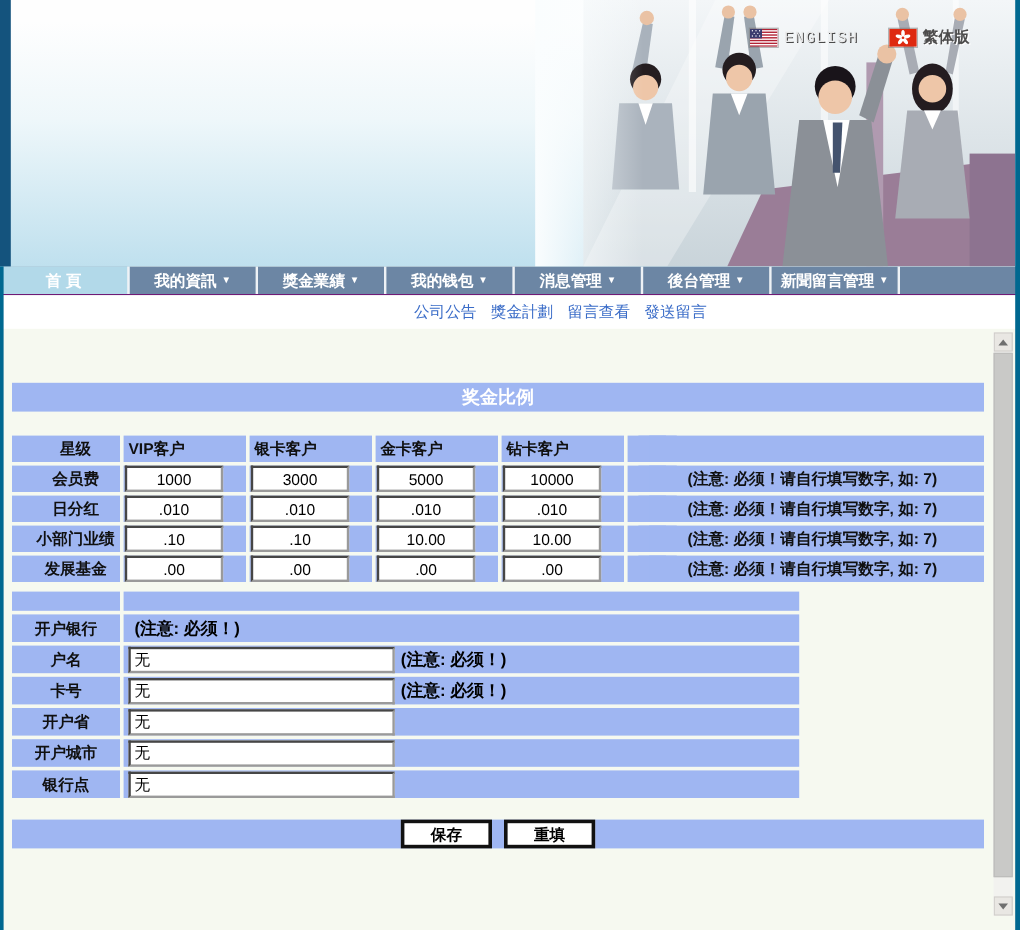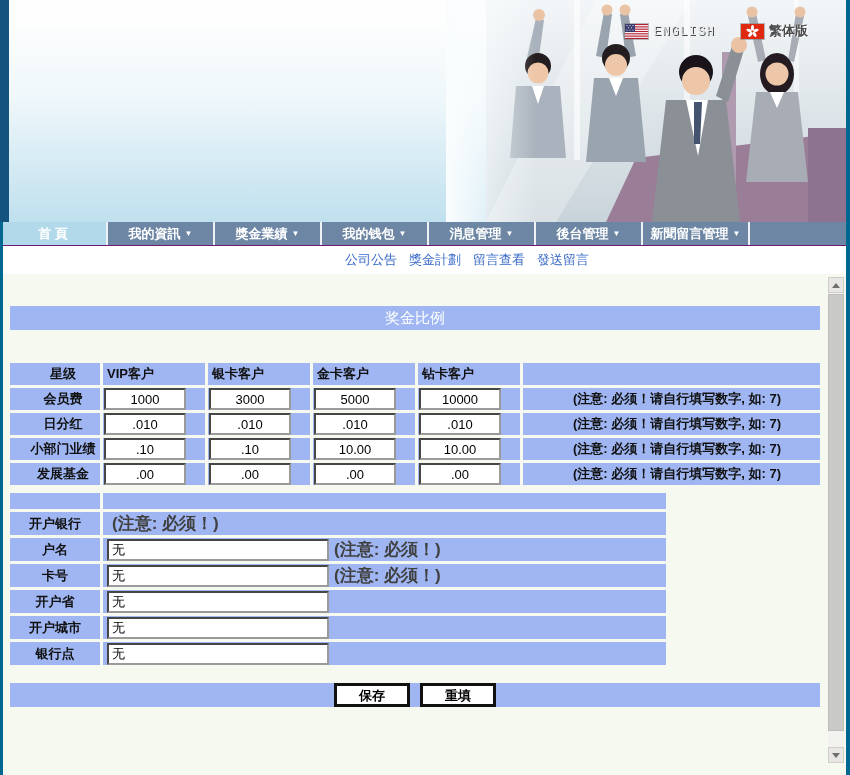--- a/index.html
+++ b/index.html
@@ -32,29 +32,29 @@
   .nav-filler{flex:1;border-right:none;}
 
   
   .subnav{display:flex;align-items:center;justify-content:center;width:850px;height:28px;background:#ffffff;padding-left:0;}
   .subnav-inner{display:flex;gap:12px;margin-left:84px;}
   .subnav a{color:#3a6cc8;font-size:13px;text-decoration:none;cursor:pointer;}
 
   
   .content{position:relative;width:850px;height:502px;}
   .band{background:#9fb6f2;}
-  .title-bar{position:absolute;left:10px;top:32px;width:810px;height:24px;display:flex;align-items:center;justify-content:center;color:#ffffff;font-size:15px;font-weight:400;}
+  .title-bar{position:absolute;left:10px;top:45px;width:810px;height:24px;display:flex;align-items:center;justify-content:center;color:#ffffff;font-size:15px;font-weight:700;}
 
   .ratio-table{position:absolute;left:10px;top:89px;width:810px;display:grid;grid-template-columns:90px 102px 102px 102px 102px 6px 6px auto;gap:3px;}
   .ratio-table .cell{background:#9fb6f2;height:22px;display:flex;align-items:center;font-size:13px;color:#101010;padding-left:32px;}
   .ratio-table .hcell{font-weight:700;padding-left:4px;}
   .ratio-table .hcell.first,.ratio-table .lbl{justify-content:center;padding-left:16px;font-weight:700;}
   .ratio-table .icell{justify-content:flex-start;padding-left:1px;}
   .ratio-table input{width:78px;height:18px;border:2px inset #9a9a9a;background:#ffffff;font-size:13px;text-align:center;font-family:inherit;padding:0;}
-  .note{color:#404040;font-weight:700;font-size:17px;padding-left:5px;white-space:nowrap;}
+  .note{color:#000000;font-weight:700;font-size:14px;padding-left:5px;white-space:nowrap;}
 
   .bank-table{position:absolute;left:10px;top:219px;width:656px;display:grid;grid-template-columns:90px auto;gap:3px;}
   .bank-table .cell{background:#9fb6f2;height:23px;display:flex;align-items:center;font-size:13px;color:#101010;}
   .bank-table .spacer{height:16px;}
   .bank-table .lbl{justify-content:center;font-weight:700;}
   .bank-table .vcell{padding-left:4px;}
   .bank-table input{width:212px;height:18px;border:2px inset #9a9a9a;background:#ffffff;font-size:13px;text-align:left;padding:0 3px;font-family:inherit;}
 
   .button-strip{position:absolute;left:10px;top:409px;width:810px;height:24px;display:flex;align-items:center;justify-content:center;gap:10px;}
   .button-strip button{height:24px;min-width:76px;background:#ffffff;border:3px solid #111111;font-size:13px;font-weight:700;font-family:inherit;cursor:pointer;padding:0 14px;line-height:1;}

